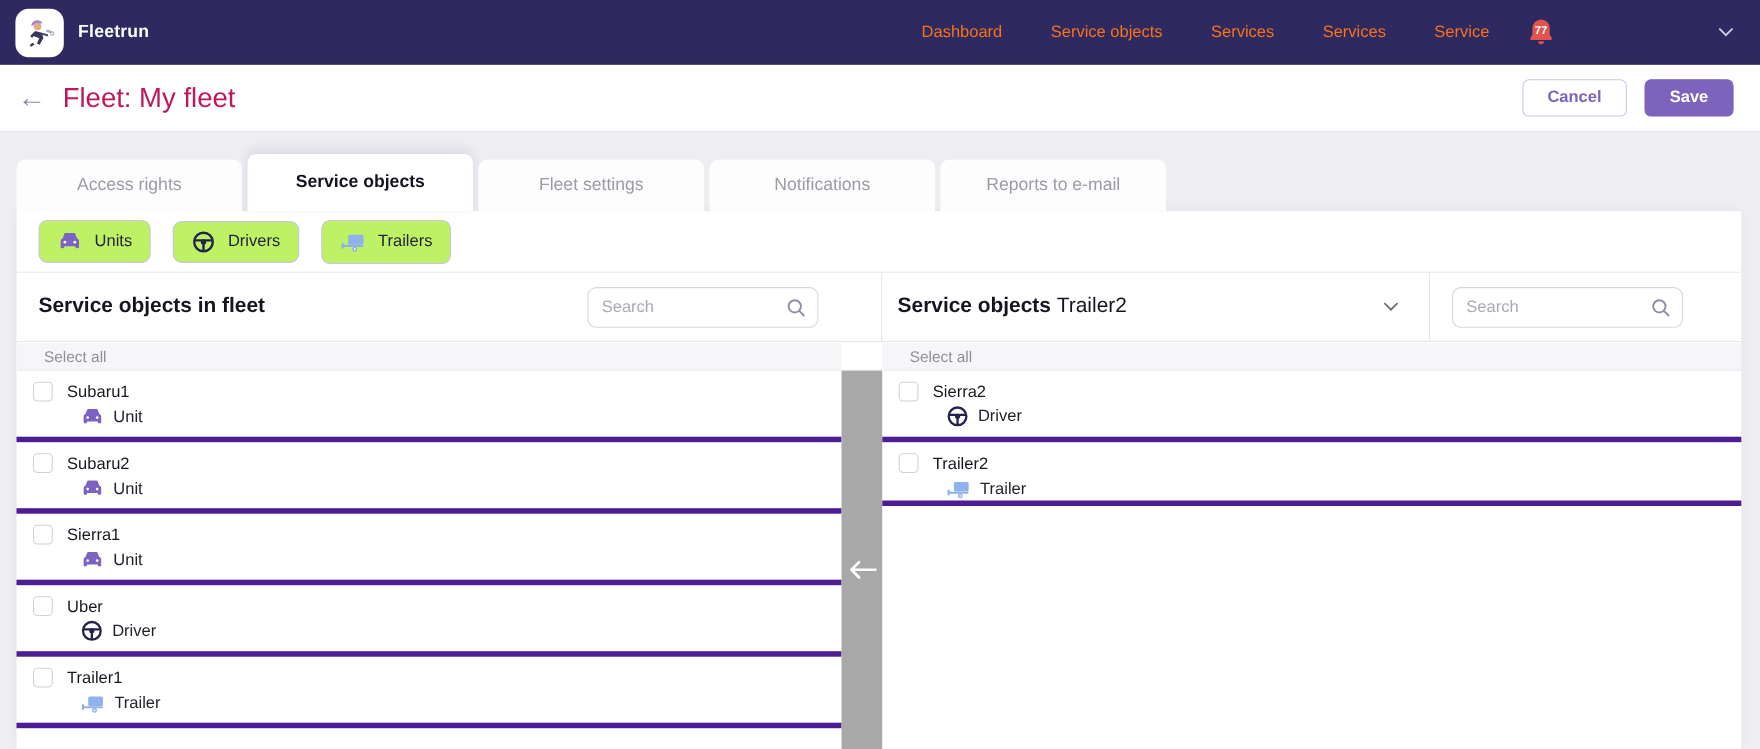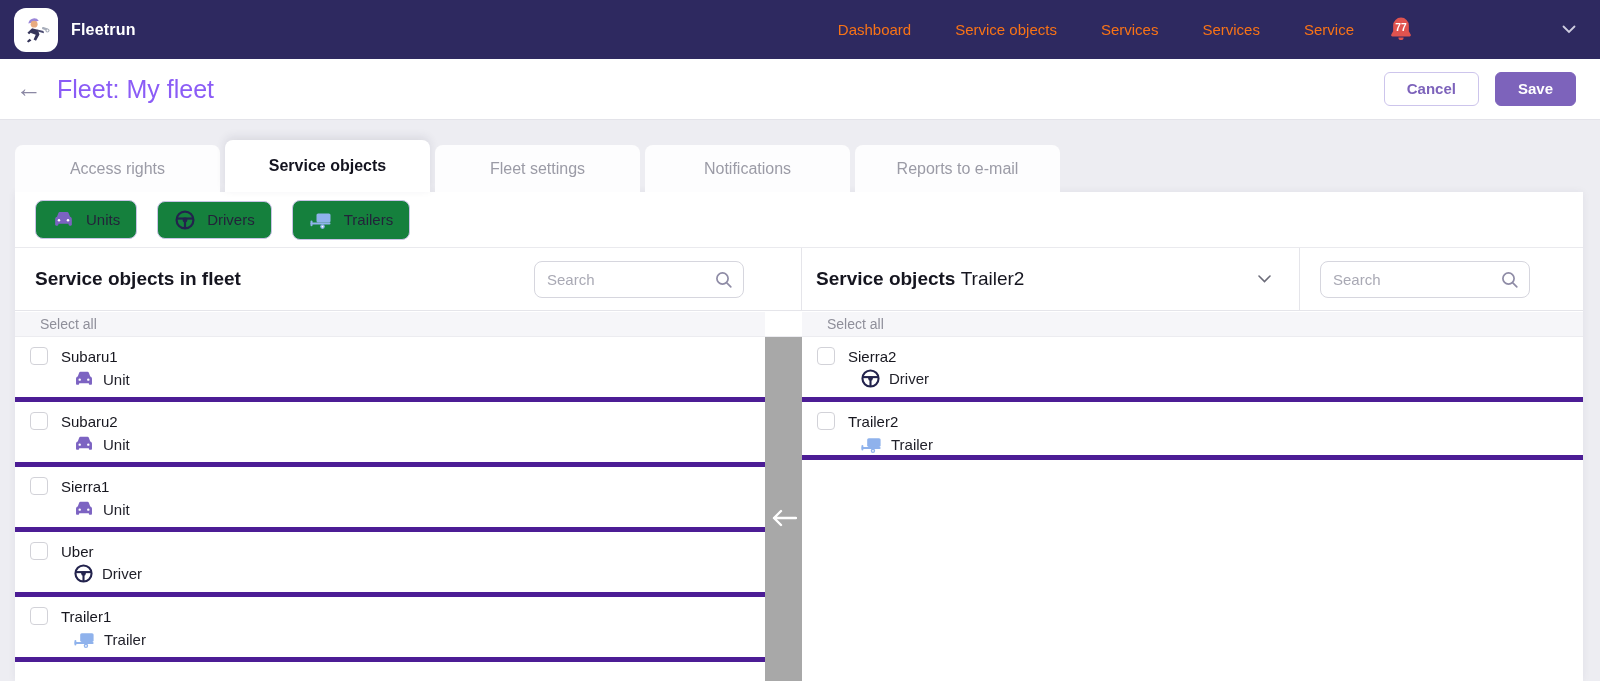--- a/index.html
+++ b/index.html
@@ -28,21 +28,21 @@
   .nav-link { color:#f97316; font-size:15px; cursor:pointer; white-space:nowrap; }
   .bell-wrap { margin-left:34px; position:relative; width:26px; height:28px; cursor:pointer; }
   .nav-caret { margin-left:148px; cursor:pointer; display:flex; align-items:center; }
 
   
   .page-header {
     height:61px; background:#fff; border-bottom:1px solid #e3e3e9;
     display:flex; align-items:center; padding:0 24px 0 16px;
   }
   .back-arrow { color:#8b88a4; font-size:26px; line-height:1; cursor:pointer; margin-top:-3px; }
-  .page-title { font-size:25px; color:#8b5cf6; margin-left:15px; }
+  .page-title { font-size:25px; color:#be185d; margin-left:15px; }
   .header-actions { margin-left:auto; display:flex; gap:16px; }
   .btn { font-family:inherit; font-size:15px; font-weight:700; border-radius:6px; cursor:pointer; padding:8px 22px; line-height:1.1; }
   .btn-outline { background:#fff; color:#7d63bb; border:1px solid #cdc5ec; }
   .btn-filled  { background:#7d63bb; color:#fff; border:1px solid #7d63bb; }
 
   
   .tabs { position:absolute; top:140px; left:15px; display:flex; gap:5px; z-index:3; }
   .tab {
     width:205px; height:47px; margin-top:5px;
     background:#fdfdfe; border-radius:8px 8px 0 0;
@@ -61,21 +61,21 @@
     background:#fff; z-index:2;
     box-shadow:0 0 8px rgba(40,40,70,.06);
   }
 
   .toolbar {
     height:56px; border-bottom:1px solid #eaeaee;
     display:flex; align-items:center; gap:20px; padding-left:20px;
   }
   .filter-btn {
     display:flex; align-items:center; gap:11px;
-    background:#15803d; border:1px solid #c9c3e6; border-radius:8px;
+    background:#bef264; border:1px solid #c9c3e6; border-radius:8px;
     padding:7px 16px; font-family:inherit; font-size:15px; color:#23233a; cursor:pointer;
   }
   .filter-btn svg { display:block; }
 
   .panel-header { height:63px; display:flex; border-bottom:1px solid #e5e5ea; }
   .ph-left  { width:787px; border-right:1px solid #e5e5ea; display:flex; align-items:center; padding:0 20px; }
   .ph-mid   { width:498px; border-right:1px solid #e5e5ea; display:flex; align-items:center; padding:0 14px 0 14px; }
   .ph-right { flex:1; display:flex; align-items:center; padding:0 20px; }
   .ph-title { font-size:19px; font-weight:700; color:#15151f; white-space:nowrap; }
   .ph-title .normal { font-weight:400; }

